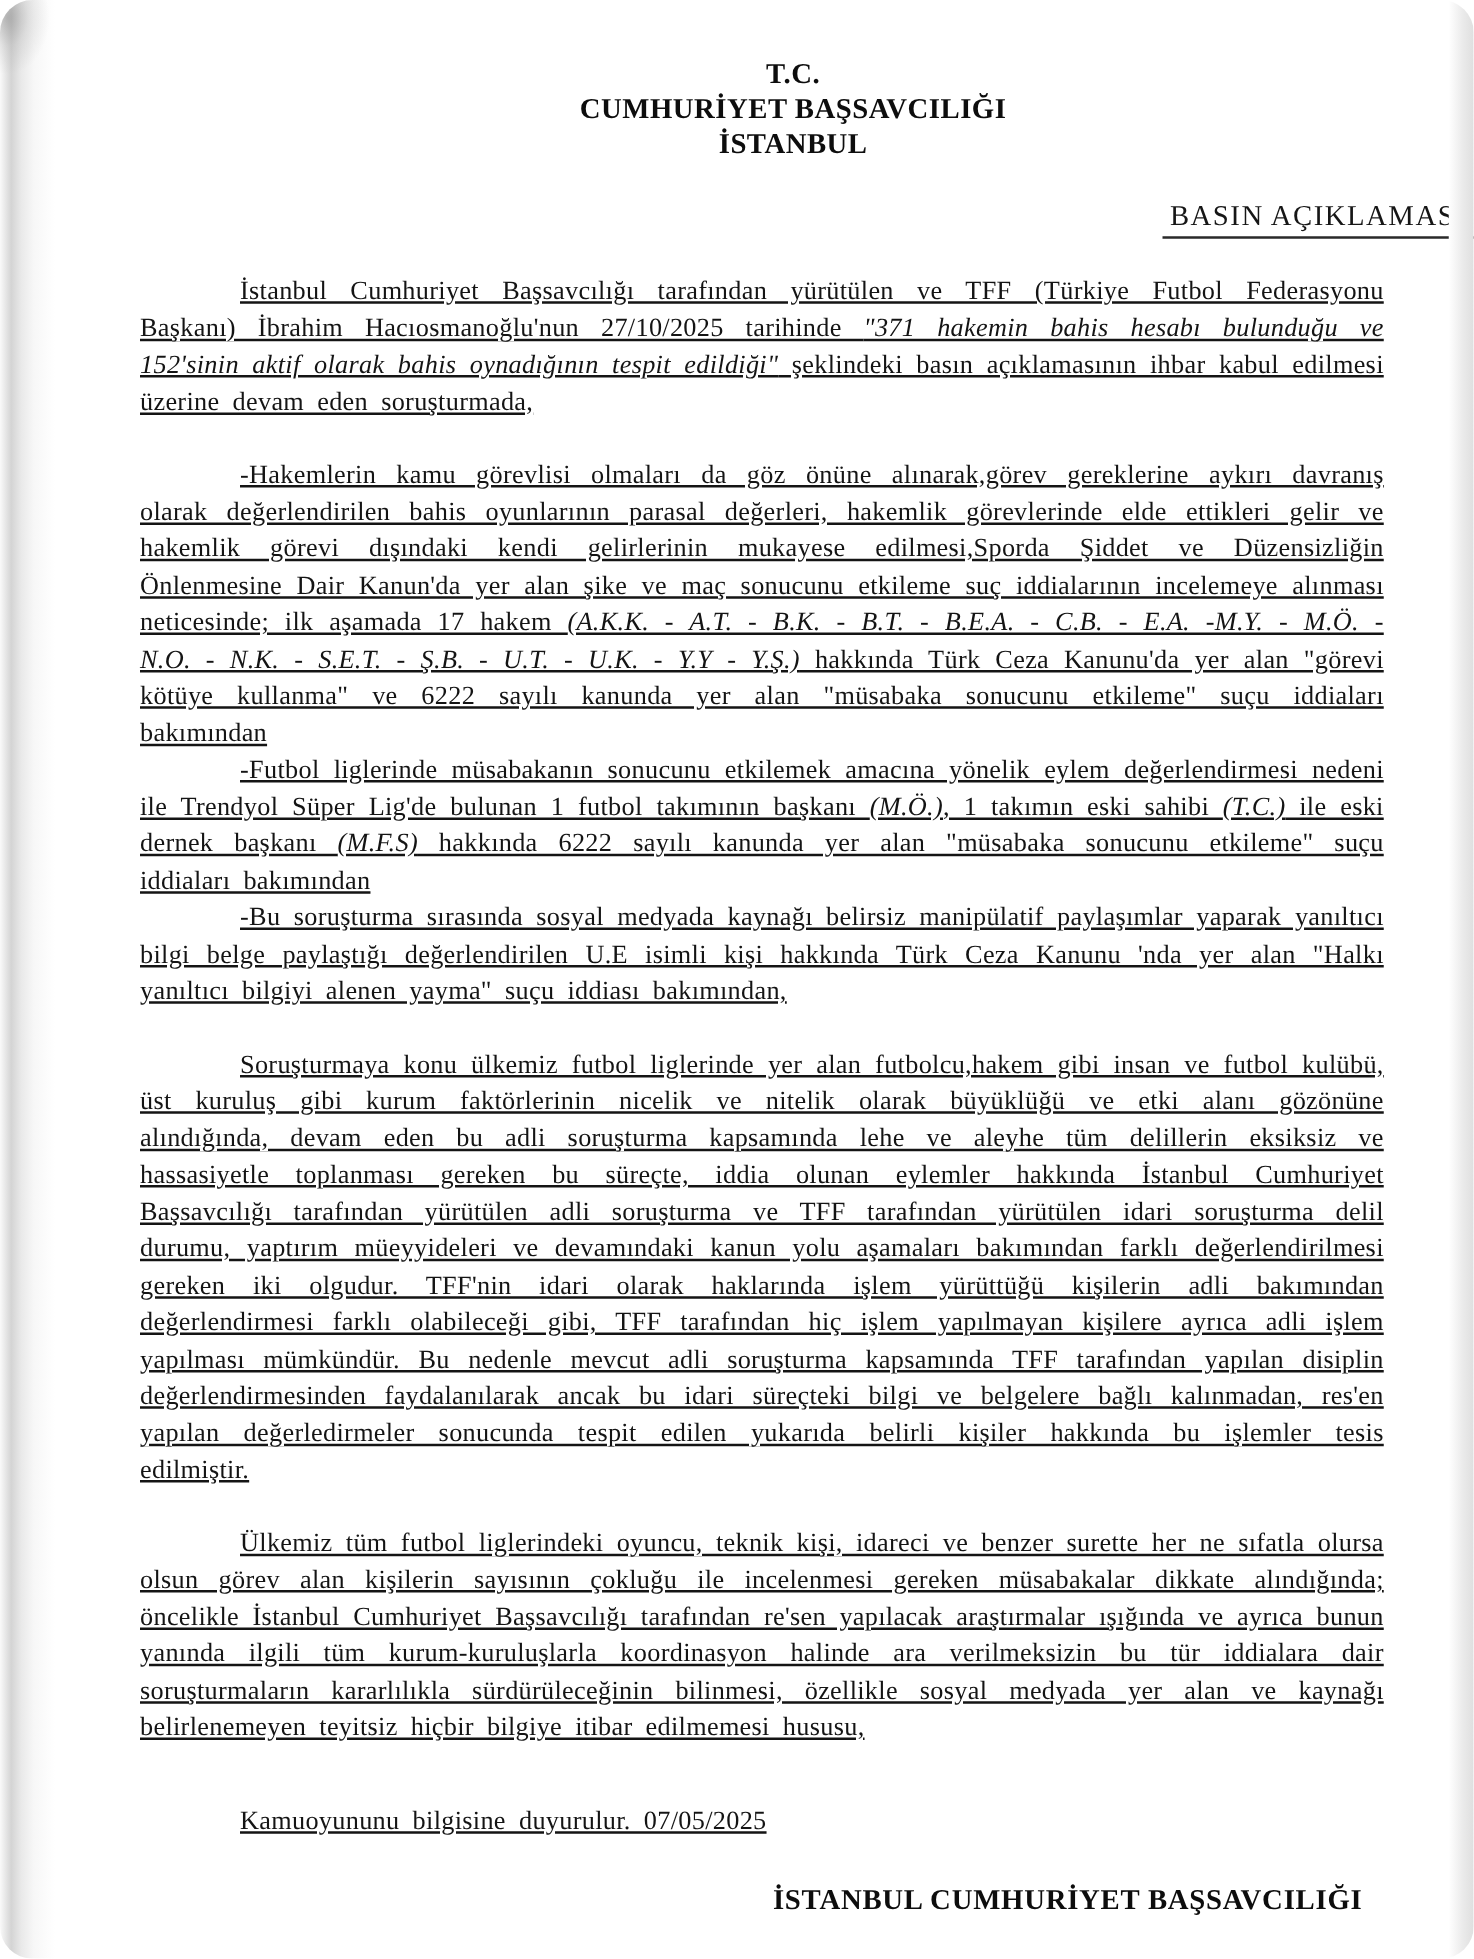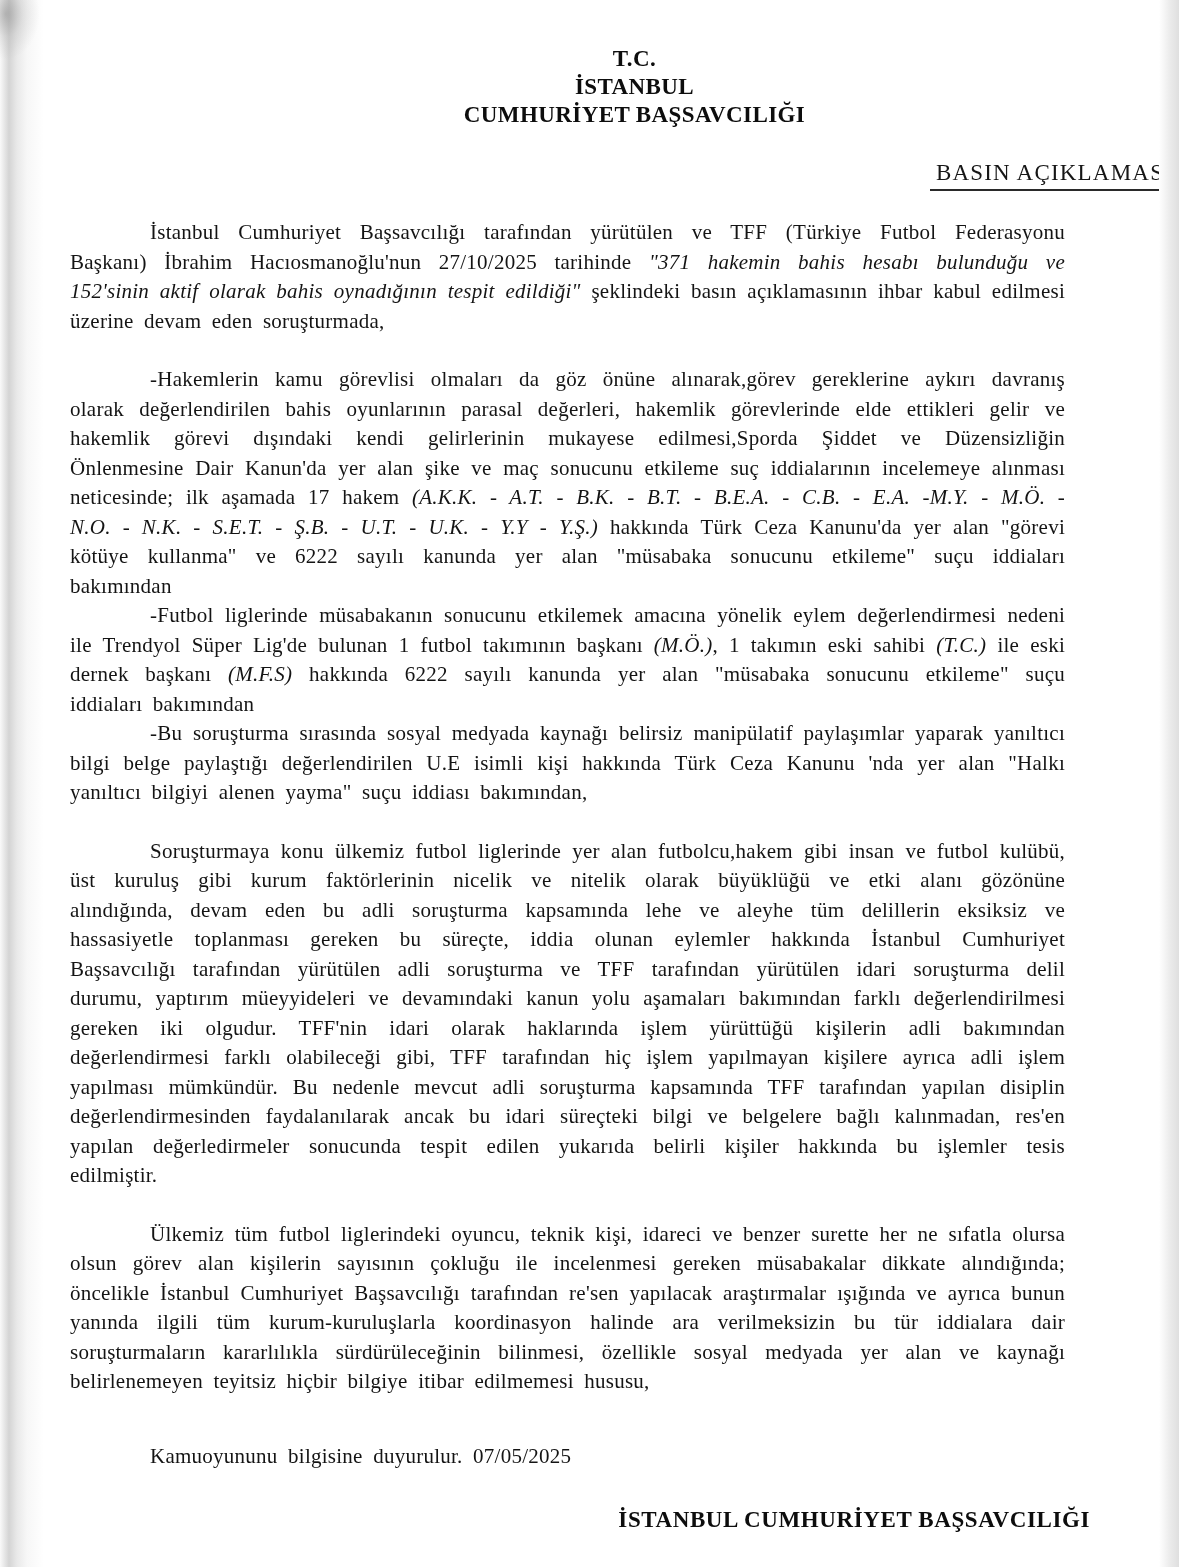--- a/index.html
+++ b/index.html
@@ -4,20 +4,21 @@
 <style>
   html, body { margin: 0; padding: 0; background: #ffffff; }
   .page {
     position: relative;
     width: 1179px;
     height: 1567px;
     background: #ffffff;
     overflow: hidden;
     font-family: "Liberation Serif", "DejaVu Serif", serif;
     color: #141414;
+    border-radius: 26px;
   }
   
   .edge-left {
     position: absolute; left: 0; top: 0; width: 44px; height: 100%;
     background: linear-gradient(to right,
       #fafafa 0px, #ededed 3px, #d4d4d4 9px, #e9e9e9 17px,
       #f7f7f7 27px, #ffffff 44px);
     pointer-events: none;
   }
   .edge-left-corner {
@@ -50,27 +51,28 @@
     display: inline-block;
     font-size: 23px;
     font-weight: normal;
     letter-spacing: 1.2px;
     color: #161616;
     border-bottom: 2px solid #2a2a2a;
     padding: 0 6px 3px 6px;
   }
 
   .body-text {
-    margin: 27px 94px 0 70px;
+    margin: 27px 94px 0 112px;
     width: 995px;
     font-size: 21px;
     line-height: 29.5px;
     text-align: justify;
     word-spacing: 5px;
     letter-spacing: 0.25px;
+    text-decoration: underline;
   }
   .para { margin: 0; text-indent: 80px; }
   .para.sp  { margin-top: 29px; }
   .para.sp2 { margin-top: 45px; }
   .it { font-style: italic; }
 
   .signature {
     position: absolute;
     right: 89px;
     bottom: 34px;
@@ -84,22 +86,22 @@
 </head>
 <body>
 
 <div class="page">
   <div class="edge-left"></div>
   <div class="edge-left-corner"></div>
   <div class="edge-right"></div>
 
   <div class="letterhead">
     <div>T.C.</div>
+    <div>CUMHURİYET BAŞSAVCILIĞI</div>
     <div>İSTANBUL</div>
-    <div>CUMHURİYET BAŞSAVCILIĞI</div>
   </div>
 
   <div class="subtitle-wrap">
     <span class="subtitle">BASIN AÇIKLAMASI</span>
   </div>
 
   <div class="body-text">
 
     <p class="para"><span>İstanbul Cumhuriyet Başsavcılığı tarafından yürütülen ve TFF (Türkiye Futbol Federasyonu Başkanı) İbrahim Hacıosmanoğlu'nun 27/10/2025 tarihinde </span><span class="it">"371 hakemin bahis hesabı bulunduğu ve 152'sinin aktif olarak bahis oynadığının tespit edildiği"</span><span> şeklindeki basın açıklamasının ihbar kabul edilmesi üzerine devam eden soruşturmada,</span></p>
 

